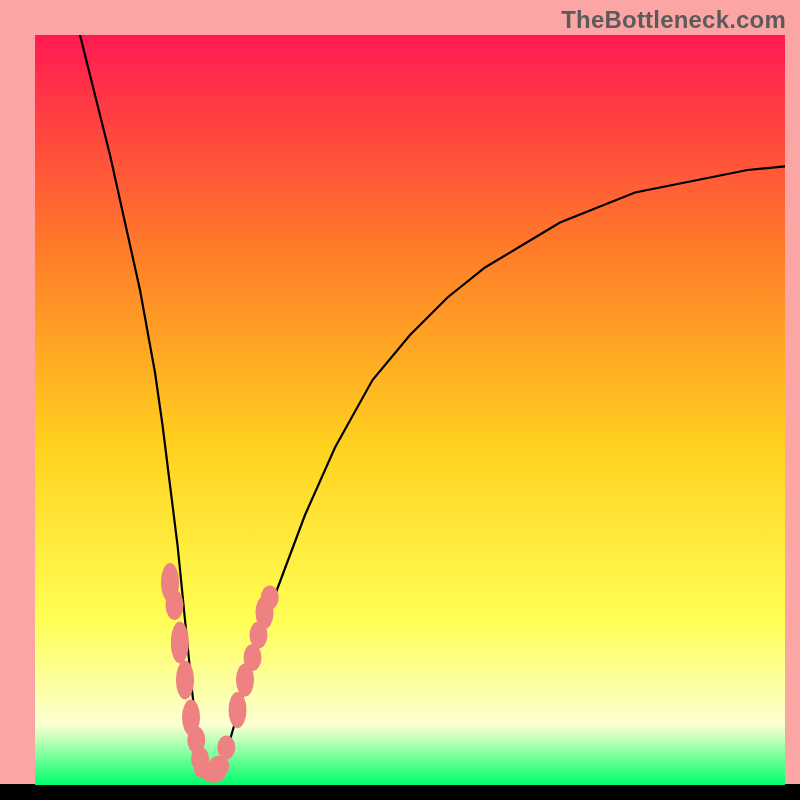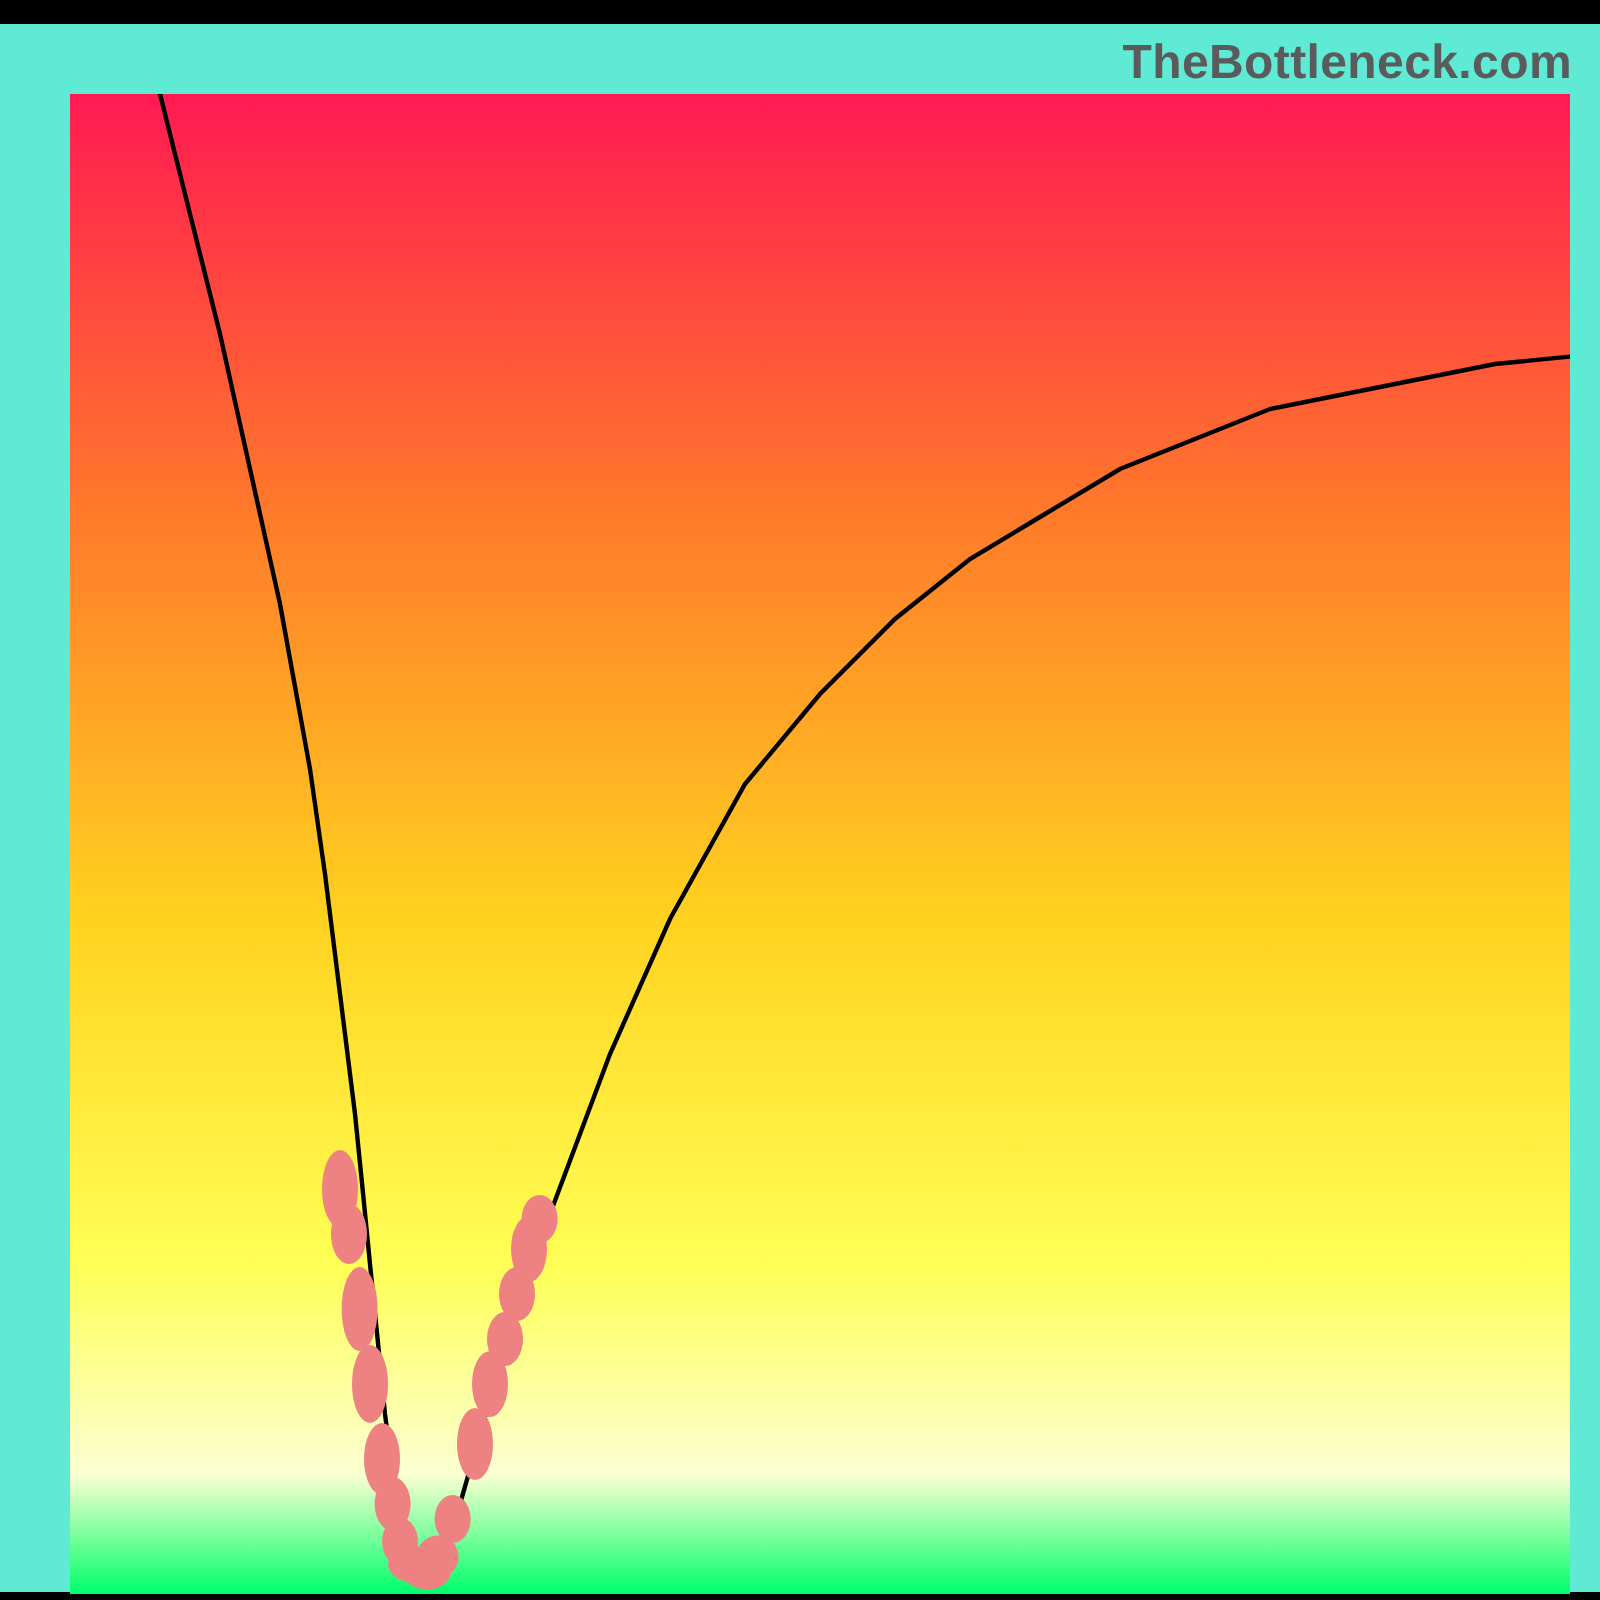--- a/index.html
+++ b/index.html
@@ -6,24 +6,24 @@
     margin: 0;
     padding: 0;
     width: 800px;
     height: 800px;
     background: #000;
     overflow: hidden;
   }
   .frame {
     position: absolute;
     left: 0;
-    top: 12px;
+    top: 0;
     width: 800px;
     height: 784px;
-    background: #5eead4;
+    background: #fca5a5;
   }
   .plot-area {
     position: absolute;
     left: 35px;
     width: 750px;
     top: 35px;
     height: 750px;
     overflow: hidden;
   }
   .gradient-bg {

